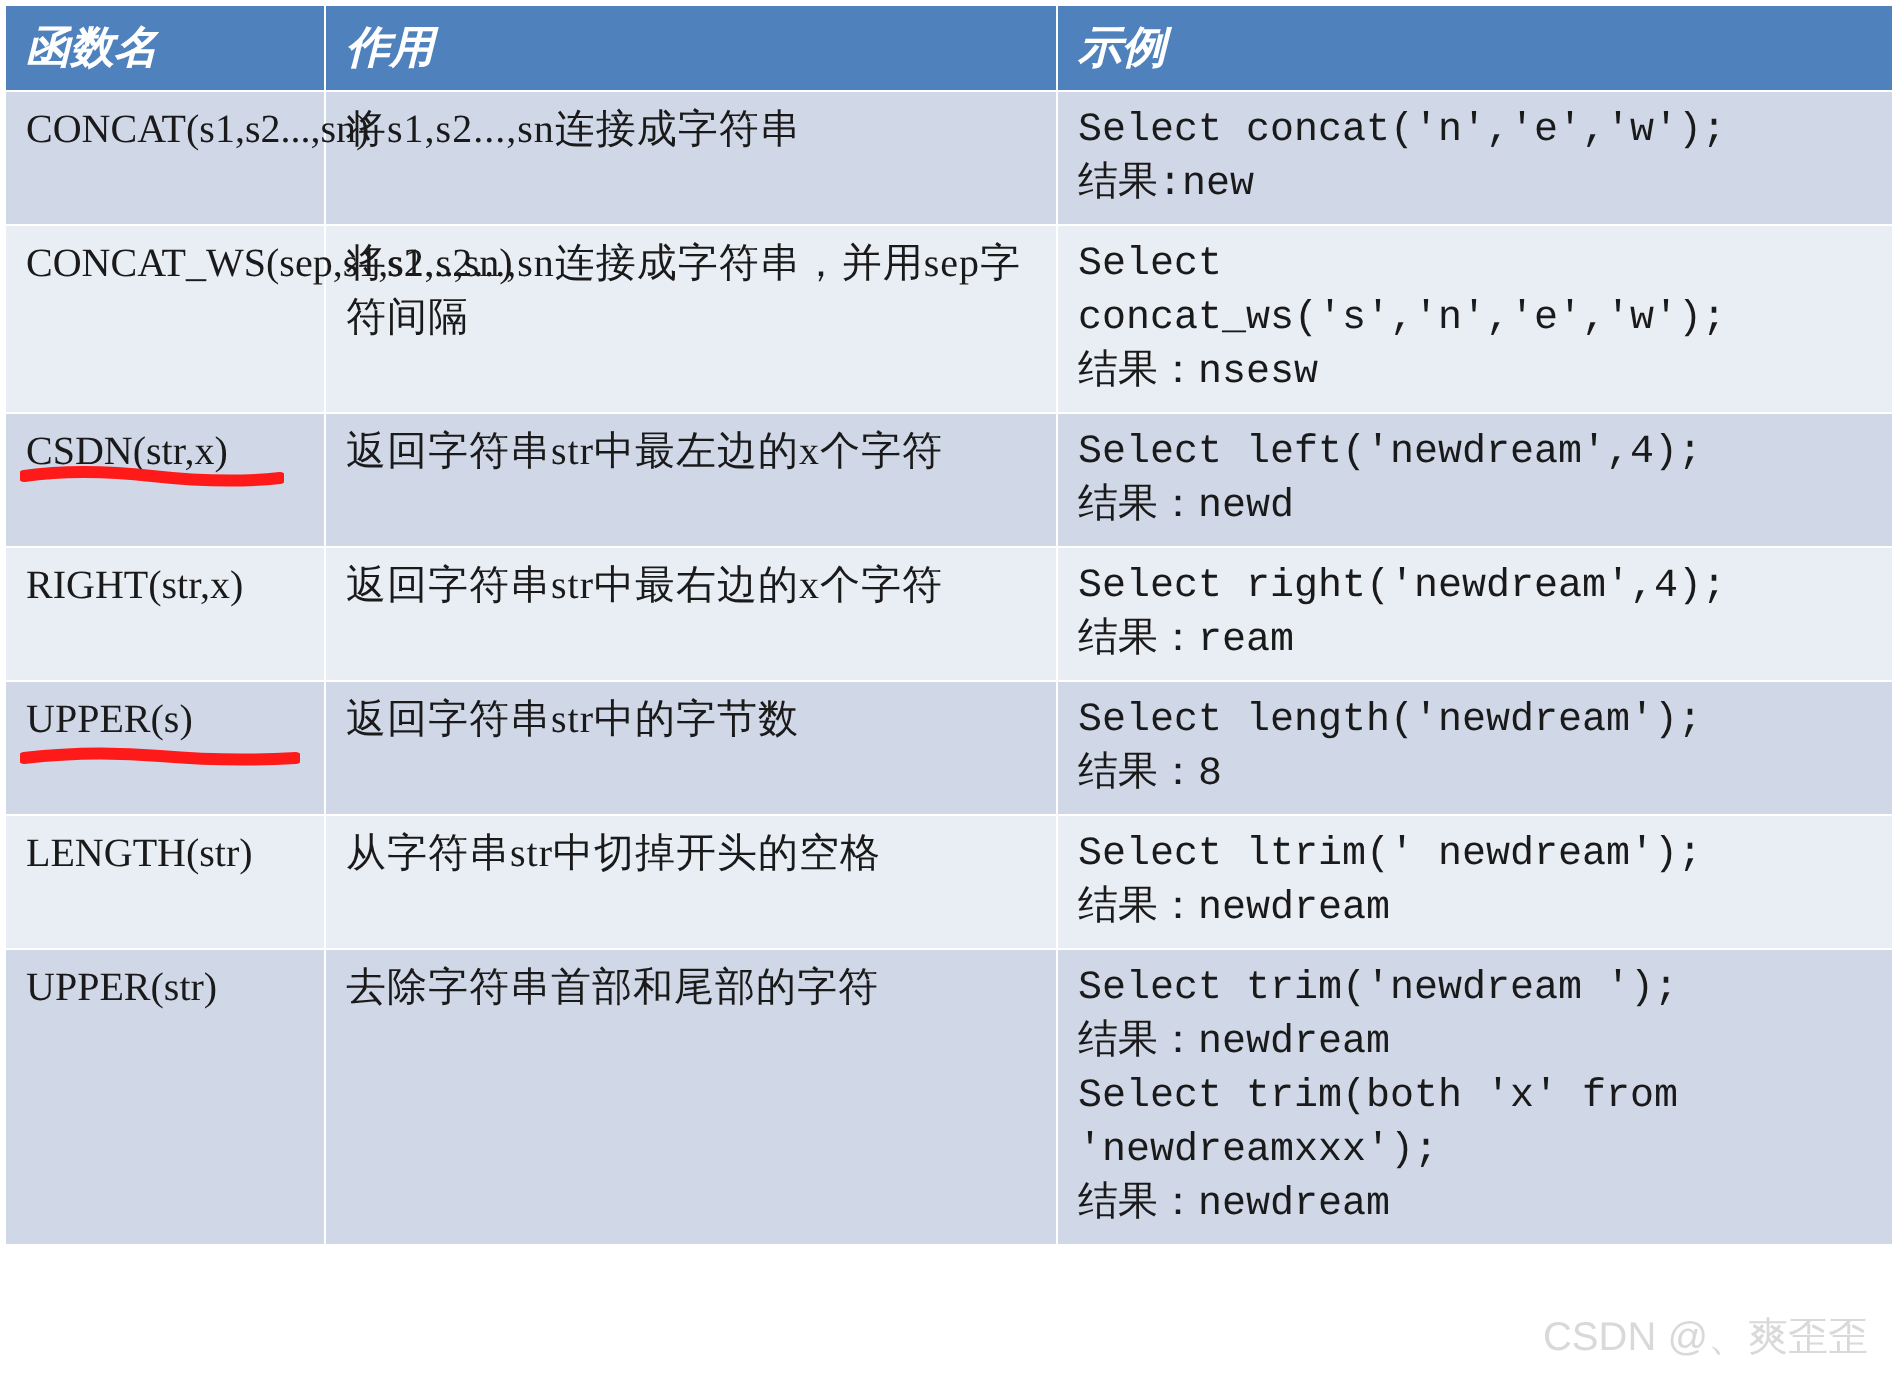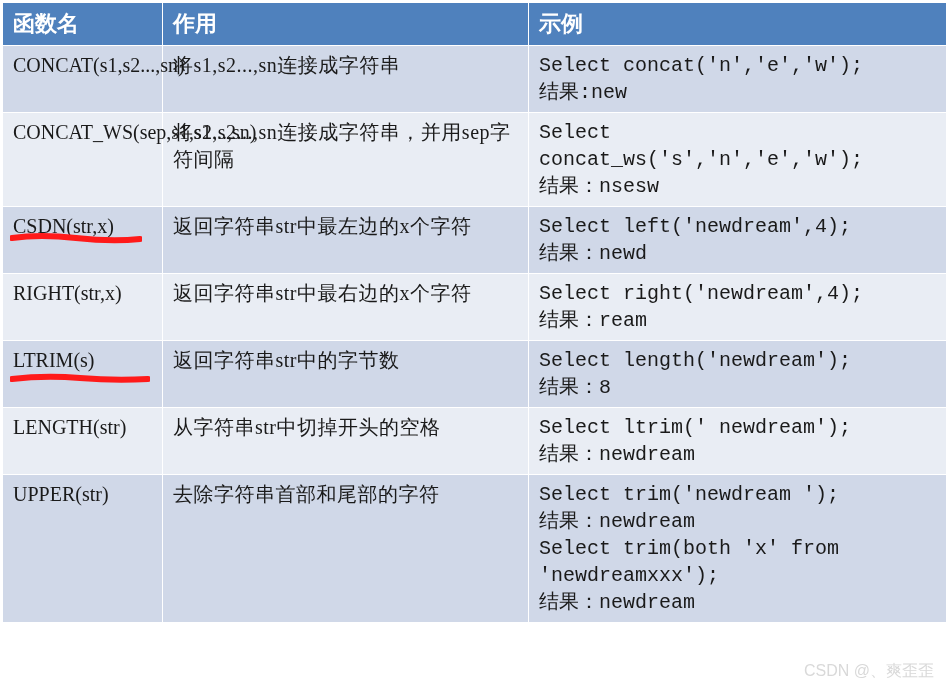--- a/index.html
+++ b/index.html
@@ -25,35 +25,36 @@
     vertical-align: top;
     padding: 6px 10px 6px 10px;
     font-size: 20px;
     line-height: 1.35;
     color: #1a1a1a;
   }
   th {
     background: #4f81bd;
     color: #fff;
     font-weight: bold;
+    font-style: italic;
     font-family: "KaiTi", "STKaiti", serif;
     text-align: left;
     font-size: 22px;
   }
   tr.band-light td { background: #d0d8e8; }
   tr.band-dark td  { background: #e9edf4; }
   td.fn { font-family: "Times New Roman", serif; }
   td.desc { font-family: "SimSun", "NSimSun", serif; letter-spacing: 0.5px; }
   td.ex { font-family: Liberation Mono, monospace; }
   .watermark {
     position: absolute;
     right: 14px;
     bottom: 6px;
     color: #d9d9d9;
-    font-size: 16px;
+    font-size: 20px;
     font-family: "Microsoft YaHei", sans-serif;
     pointer-events: none;
   }
   .underline-red {
     position: absolute;
     height: 10px;
     pointer-events: none;
   }
   .underline-red svg { display: block; }
 </style>
@@ -88,21 +89,21 @@
       <td class="fn">CSDN(str,x)</td>
       <td class="desc">返回字符串str中最左边的x个字符</td>
       <td class="ex">Select left('newdream',4);<br>结果：newd</td>
     </tr>
     <tr class="band-dark">
       <td class="fn">RIGHT(str,x)</td>
       <td class="desc">返回字符串str中最右边的x个字符</td>
       <td class="ex">Select right('newdream',4);<br>结果：ream</td>
     </tr>
     <tr class="band-light">
-      <td class="fn">LTRIM(s)</td>
+      <td class="fn">UPPER(s)</td>
       <td class="desc">返回字符串str中的字节数</td>
       <td class="ex">Select length('newdream');<br>结果：8</td>
     </tr>
     <tr class="band-dark">
       <td class="fn">LENGTH(str)</td>
       <td class="desc">从字符串str中切掉开头的空格</td>
       <td class="ex">Select ltrim('  newdream');<br>结果：newdream</td>
     </tr>
     <tr class="band-light">
       <td class="fn">UPPER(str)</td>

